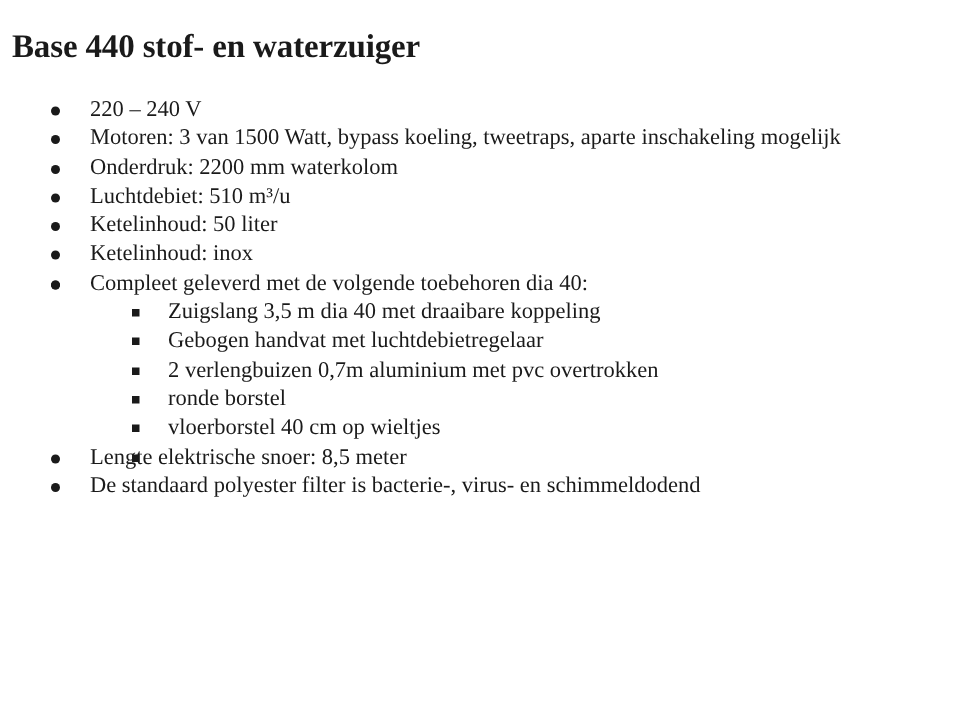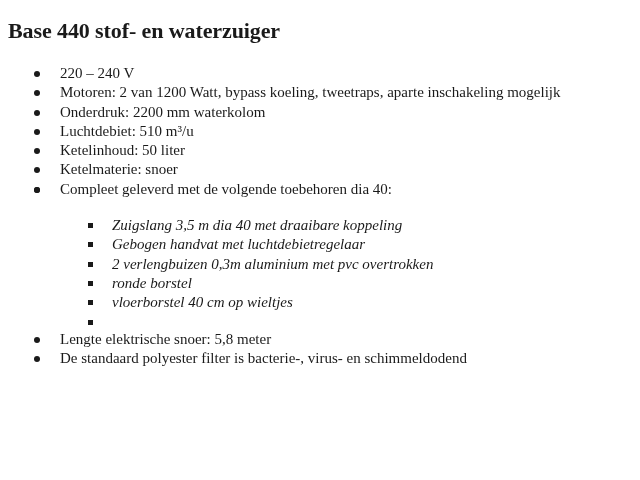--- a/index.html
+++ b/index.html
@@ -45,25 +45,24 @@
     .item .bullet {
       position: absolute;
       left: 34px;
       top: 7px;
       width: 6px;
       height: 6px;
       border-radius: 50%;
       background: #1a1a1a;
     }
     .sublist {
-      margin: 17px;
+      margin: 0;
       padding: 0;
       list-style: none;
       margin-left: -60px;
-      font-style: italic;
     }
     .subitem {
       position: relative;
       padding-left: 112px;
       white-space: nowrap;
     }
     .subitem .sq {
       position: absolute;
       left: 88px;
       top: 7px;
@@ -77,71 +76,71 @@
 
 <h1 class="title">Base 440 stof- en waterzuiger</h1>
 
 <ul class="list">
   <li class="item">
     <span class="bullet"></span>
     <span>220 – 240 V</span>
   </li>
   <li class="item">
     <span class="bullet"></span>
-    <span>Motoren: 2 van 1200 Watt, bypass koeling, tweetraps, aparte inschakeling mogelijk</span>
+    <span>Motoren: 3 van 1500 Watt, bypass koeling, tweetraps, aparte inschakeling mogelijk</span>
   </li>
   <li class="item">
     <span class="bullet"></span>
     <span>Onderdruk: 2200 mm waterkolom</span>
   </li>
   <li class="item">
     <span class="bullet"></span>
     <span>Luchtdebiet: 510 m³/u</span>
   </li>
   <li class="item">
     <span class="bullet"></span>
     <span>Ketelinhoud: 50 liter</span>
   </li>
   <li class="item">
     <span class="bullet"></span>
-    <span>Ketelmaterie: snoer</span>
+    <span>Ketelinhoud: inox</span>
   </li>
   <li class="item">
     <span class="bullet"></span>
   </li>
   <li class="item">
     <span class="bullet"></span>
     <span>Compleet geleverd met de volgende toebehoren dia 40:</span>
     <ul class="sublist">
       <li class="subitem">
         <span class="sq"></span>
         <span>Zuigslang 3,5 m dia 40 met draaibare koppeling</span>
       </li>
       <li class="subitem">
         <span class="sq"></span>
         <span>Gebogen handvat met luchtdebietregelaar</span>
       </li>
       <li class="subitem">
         <span class="sq"></span>
-        <span>2 verlengbuizen 0,3m aluminium met pvc overtrokken</span>
+        <span>2 verlengbuizen 0,7m aluminium met pvc overtrokken</span>
       </li>
       <li class="subitem">
         <span class="sq"></span>
         <span>ronde borstel</span>
       </li>
       <li class="subitem">
         <span class="sq"></span>
         <span>vloerborstel 40 cm op wieltjes</span>
       </li>
       <li class="subitem">
         <span class="sq"></span>
       </li>
     </ul>
   </li>
   <li class="item">
     <span class="bullet"></span>
-    <span>Lengte elektrische snoer: 5,8 meter</span>
+    <span>Lengte elektrische snoer: 8,5 meter</span>
   </li>
   <li class="item">
     <span class="bullet"></span>
     <span>De standaard polyester filter is bacterie-, virus- en schimmeldodend</span>
   </li>
 </ul>
 
 </body></html>

